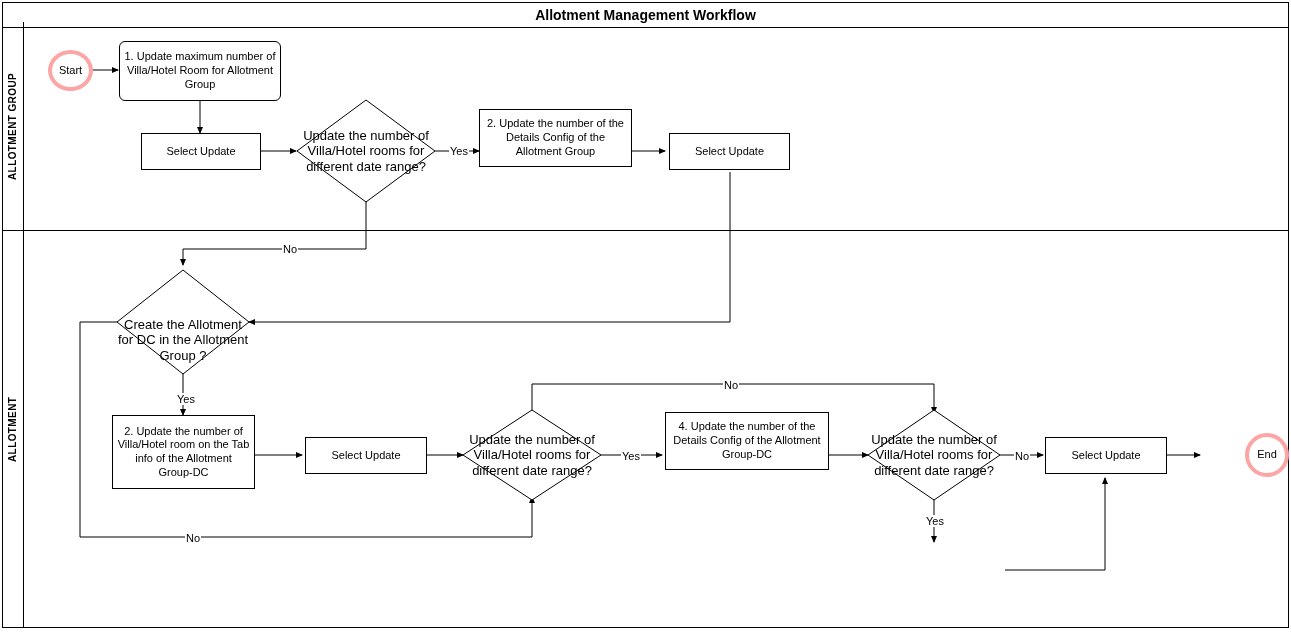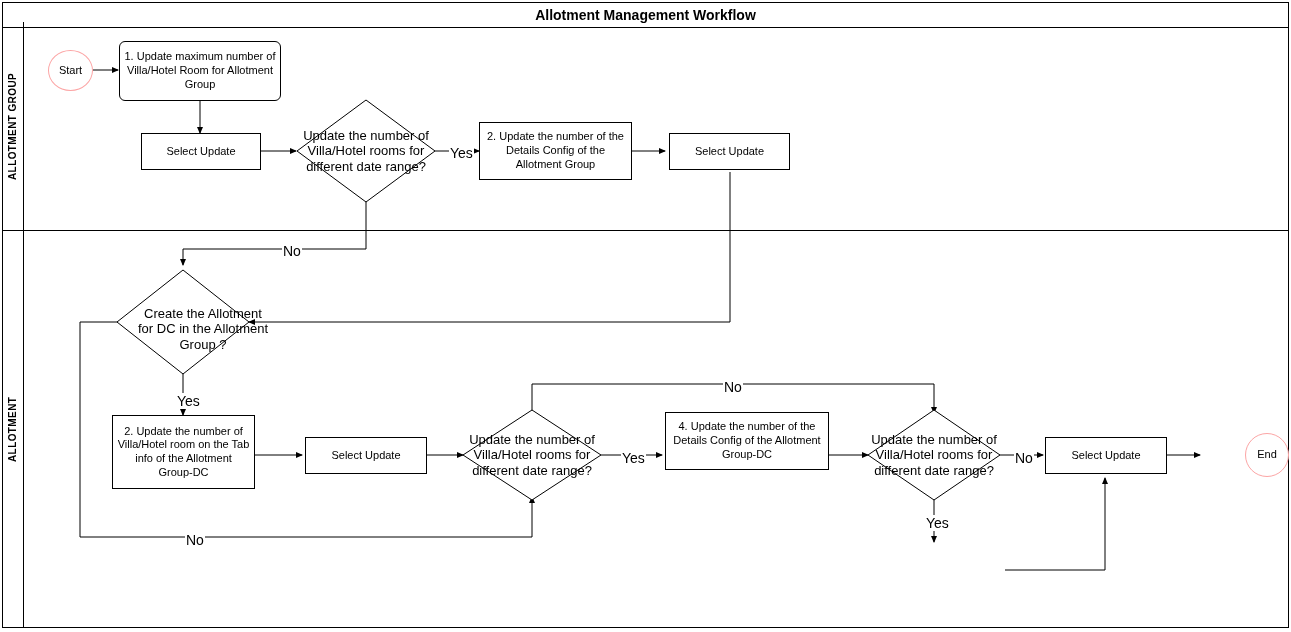--- a/index.html
+++ b/index.html
@@ -83,21 +83,21 @@
     font-size: 11px;
     line-height: 1.25;
     color: #000000;
     background: #ffffff;
   }
   .rect {
     border: 1px solid #000000;
     padding: 2px 4px;
   }
   .terminator {
-    border: 1px solid #fca5a5;
+    border: 4px solid #fca5a5;
     border-radius: 50%;
   }
   .diamond-wrap {
     position: absolute;
     box-sizing: border-box;
   }
   .diamond-text {
     position: absolute;
     left: 0;
     top: 0;
@@ -107,21 +107,21 @@
     align-items: center;
     justify-content: center;
     text-align: center;
     font-size: 13px;
     line-height: 1.2;
     color: #000000;
     pointer-events: none;
   }
   .edge-label {
     position: absolute;
-    font-size: 14px;
+    font-size: 11px;
     color: #000000;
     background: #ffffff;
     padding: 0 1px;
     white-space: nowrap;
   }
   svg.edges {
     position: absolute;
     left: 0;
     top: 0;
     width: 1291px;
@@ -200,25 +200,25 @@
   <div class="node terminator" style="left:48px; top:50px; width:45px; height:41px;">Start</div>
 
   <div class="node rect" style="left:119px; top:41px; width:162px; height:60px;border-radius:6px;">1. Update maximum number of Villa/Hotel Room for Allotment Group</div>
 
   <div class="node rect" style="left:141px; top:133px; width:120px; height:37px;">Select Update</div>
 
   <div class="diamond-wrap" style="left:297px; top:100px; width:138px; height:102px;">
     <div class="diamond-text">Update the number of Villa/Hotel rooms for different date range?</div>
   </div>
 
-  <div class="node rect" style="left:479px; top:122px; width:153px; height:58px;">2. Update the number of the Details Config of the Allotment Group</div>
+  <div class="node rect" style="left:479px; top:109px; width:153px; height:58px;">2. Update the number of the Details Config of the Allotment Group</div>
 
   <div class="node rect" style="left:669px; top:133px; width:121px; height:37px;">Select Update</div>
 
-  <div class="diamond-wrap" style="left:117px; top:277px; width:132px; height:104px;margin-left:20px;">
+  <div class="diamond-wrap" style="left:117px; top:288px; width:132px; height:104px;">
     <div class="diamond-text">Create the Allotment for DC in the Allotment Group ?</div>
   </div>
 
   <div class="node rect" style="left:112px; top:415px; width:143px; height:74px;">2. Update the number of Villa/Hotel room on the Tab info of the Allotment Group-DC</div>
 
   <div class="node rect" style="left:305px; top:437px; width:122px; height:37px;">Select Update</div>
 
   <div class="diamond-wrap" style="left:463px; top:410px; width:138px; height:90px;">
     <div class="diamond-text">Update the number of Villa/Hotel rooms for different date range?</div>
   </div>

